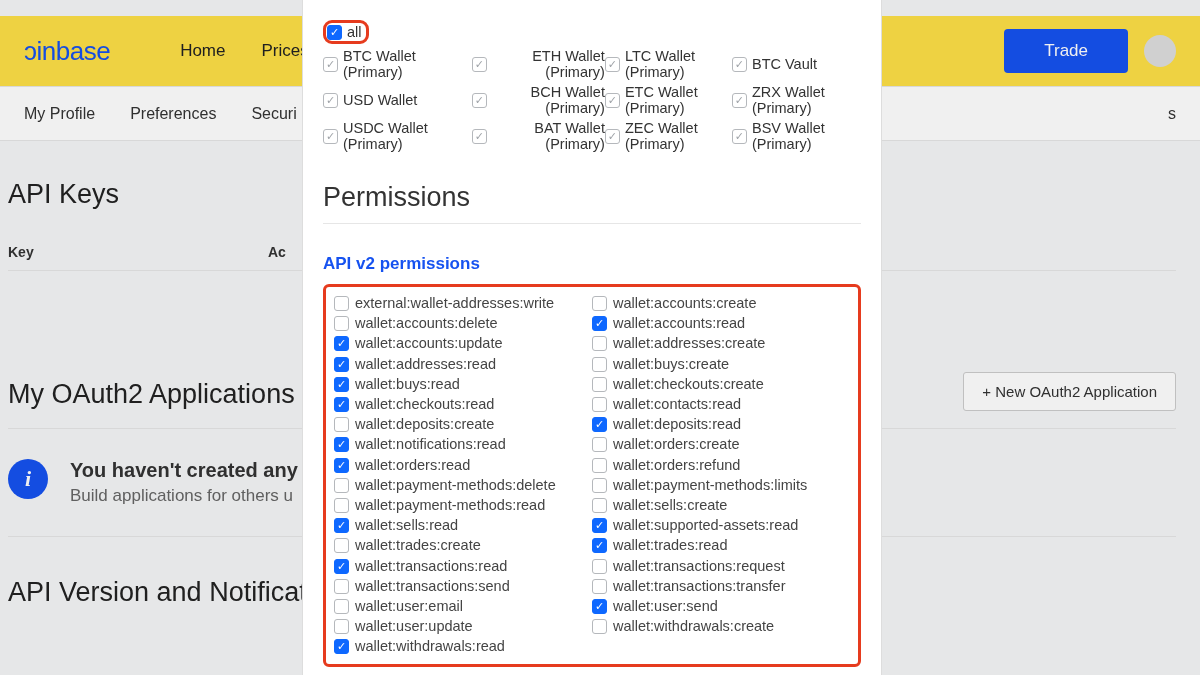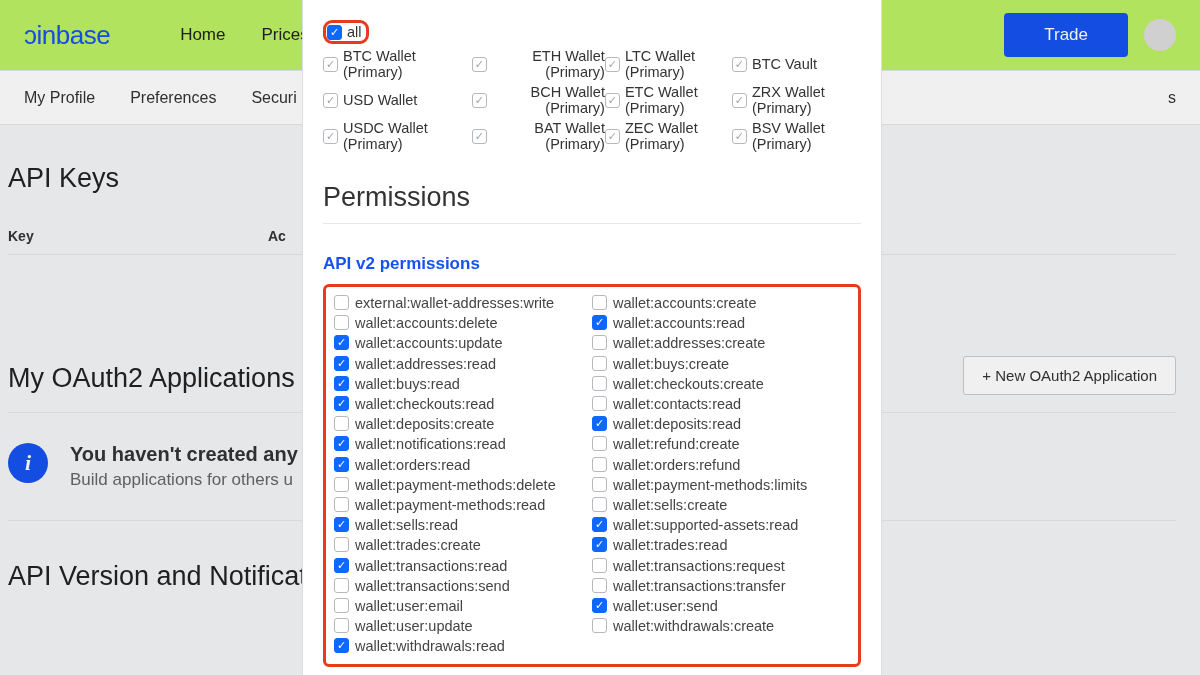--- a/index.html
+++ b/index.html
@@ -25,21 +25,22 @@
     position: absolute;
     top: 0; left: 0; right: 0; bottom: 0;
     background: rgba(0,0,0,0.06);
     pointer-events: none;
   }
   .topbar {
     display: flex;
     align-items: center;
     height: 70px;
     padding: 0 24px;
-    background: #bef264;
+    background: #fde047;
+    margin-top: 16px;
   }
   .logo {
     color: #1652f0;
     font-size: 26px;
     font-weight: 500;
     letter-spacing: -.5px;
   }
   .nav-links { display: flex; gap: 36px; margin-left: 70px; }
   .nav-links span { font-size: 17px; font-weight: 500; color: #222; }
   .trade-btn {
@@ -188,21 +189,21 @@
   .perm-box {
     border: 3px solid #e63b1e;
     border-radius: 6px;
     padding: 6px 8px 8px 8px;
     position: relative;
   }
   .perm-cols { display: flex; }
   .perm-col { width: 50%; }
   .perm-item {
     display: flex;
-    align-items: flex-start;
+    align-items: flex-end;
     gap: 6px;
     font-size: 14.5px;
     color: #444;
     padding: 2.1px 0;
   }
   .arrow-right, .arrow-left {
     position: absolute;
     width: 60px;
     height: 4px;
     background: #e63b1e;
@@ -446,21 +447,21 @@
           <div class="perm-item">
             <span class="cb"></span>
             <span>wallet:contacts:read</span>
           </div>
           <div class="perm-item">
             <span class="cb blue chk"></span>
             <span>wallet:deposits:read</span>
           </div>
           <div class="perm-item">
             <span class="cb"></span>
-            <span>wallet:refund:create</span>
+            <span>wallet:orders:create</span>
           </div>
           <div class="perm-item">
             <span class="cb"></span>
             <span>wallet:orders:refund</span>
           </div>
           <div class="perm-item">
             <span class="cb"></span>
             <span>wallet:payment-methods:limits</span>
           </div>
           <div class="perm-item">

